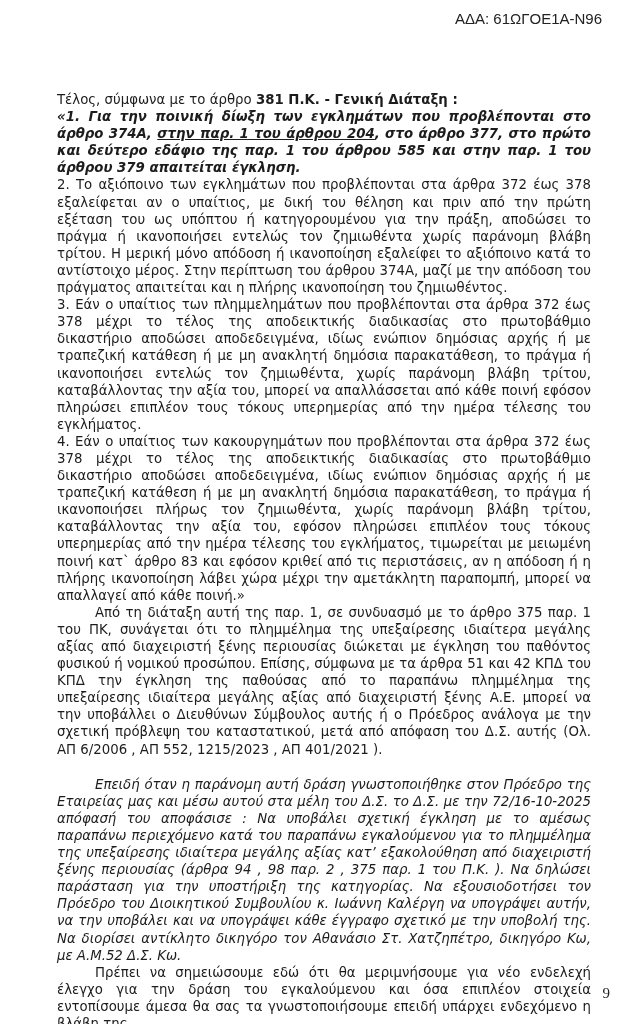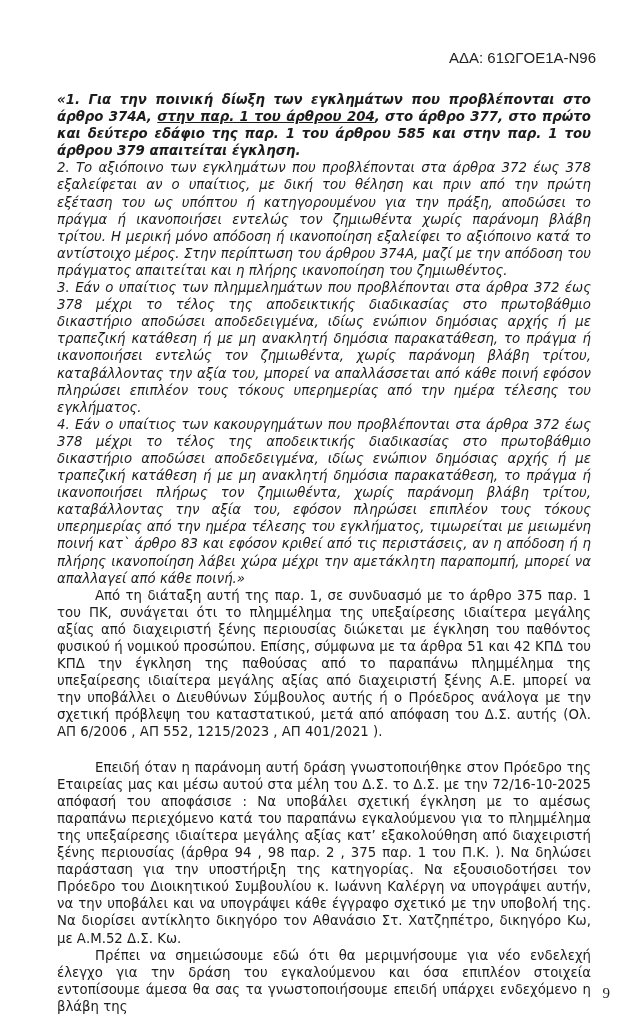--- a/index.html
+++ b/index.html
@@ -12,26 +12,25 @@
     width: 643px;
     height: 1024px;
     background: #ffffff;
     color: #1c1c1c;
     overflow: hidden;
     font-family: "DejaVu Sans", sans-serif;
   }
   .ada-header {
     position: absolute;
     top: 10px;
-    right: 47px;
+    right: 41px;
     font-size: 15px;
     letter-spacing: 0px;
     color: #222222;
     font-family: "Liberation Sans", sans-serif;
-    margin-top: 39px;
   }
   .text-block {
     position: absolute;
     left: 57px;
     top: 91px;
     width: 534px;
     font-size: 13.3px;
     line-height: 17.1px;
     text-align: justify;
     color: #1c1c1c;
@@ -44,46 +43,47 @@
     font-weight: bold;
   }
   .quote-bold {
     font-weight: bold;
     font-style: italic;
   }
   .quote-bold .underlined {
     text-decoration: underline;
   }
   .quote-italic {
-    font-style: italic;
   }
   .body-par {
     text-indent: 38px;
   }
   .gap-before {
     margin-top: 18px !important;
+    font-style: italic;
   }
   .page-number {
     position: absolute;
     right: 33px;
     bottom: 22px;
     font-size: 15px;
     font-family: "Liberation Serif", serif;
     color: #222222;
   }
 </style>
 </head>
 <body>
 
 <div class="page">
 
   <div class="ada-header">ΑΔΑ: 61ΩΓΟΕ1Α-Ν96</div>
 
   <div class="text-block">
 
+    <p class="intro-line"><span>Τέλος, σύμφωνα με το άρθρο </span><b>381 Π.Κ. - Γενική Διάταξη :</b></p>
 
     <p class="quote-bold"><span>«1. Για την ποινική δίωξη των εγκλημάτων που προβλέπονται στο άρθρο 374Α, </span><span class="underlined">στην παρ. 1 του άρθρου 204</span><span>, στο άρθρο 377, στο πρώτο και δεύτερο εδάφιο της παρ. 1 του άρθρου 585 και στην παρ. 1 του άρθρου 379 απαιτείται έγκληση.</span></p>
 
     <p class="quote-italic">2. Το αξιόποινο των εγκλημάτων που προβλέπονται στα άρθρα 372 έως 378 εξαλείφεται αν ο υπαίτιος, με δική του θέληση και πριν από την πρώτη εξέταση του ως υπόπτου ή κατηγορουμένου για την πράξη, αποδώσει το πράγμα ή ικανοποιήσει εντελώς τον ζημιωθέντα χωρίς παράνομη βλάβη τρίτου. Η μερική μόνο απόδοση ή ικανοποίηση εξαλείφει το αξιόποινο κατά το αντίστοιχο μέρος. Στην περίπτωση του άρθρου 374Α, μαζί με την απόδοση του πράγματος απαιτείται και η πλήρης ικανοποίηση του ζημιωθέντος.</p>
 
     <p class="quote-italic">3. Εάν ο υπαίτιος των πλημμελημάτων που προβλέπονται στα άρθρα 372 έως 378 μέχρι το τέλος της αποδεικτικής διαδικασίας στο πρωτοβάθμιο δικαστήριο αποδώσει αποδεδειγμένα, ιδίως ενώπιον δημόσιας αρχής ή με τραπεζική κατάθεση ή με μη ανακλητή δημόσια παρακατάθεση, το πράγμα ή ικανοποιήσει εντελώς τον ζημιωθέντα, χωρίς παράνομη βλάβη τρίτου, καταβάλλοντας την αξία του, μπορεί να απαλλάσσεται από κάθε ποινή εφόσον πληρώσει επιπλέον τους τόκους υπερημερίας από την ημέρα τέλεσης του εγκλήματος.</p>
 
     <p class="quote-italic">4. Εάν ο υπαίτιος των κακουργημάτων που προβλέπονται στα άρθρα 372 έως 378 μέχρι το τέλος της αποδεικτικής διαδικασίας στο πρωτοβάθμιο δικαστήριο αποδώσει αποδεδειγμένα, ιδίως ενώπιον δημόσιας αρχής ή με τραπεζική κατάθεση ή με μη ανακλητή δημόσια παρακατάθεση, το πράγμα ή ικανοποιήσει πλήρως τον ζημιωθέντα, χωρίς παράνομη βλάβη τρίτου, καταβάλλοντας την αξία του, εφόσον πληρώσει επιπλέον τους τόκους υπερημερίας από την ημέρα τέλεσης του εγκλήματος, τιμωρείται με μειωμένη ποινή κατ` άρθρο 83 και εφόσον κριθεί από τις περιστάσεις, αν η απόδοση ή η πλήρης ικανοποίηση λάβει χώρα μέχρι την αμετάκλητη παραπομπή, μπορεί να απαλλαγεί από κάθε ποινή.»</p>
 
     <p class="body-par">Από τη διάταξη αυτή της παρ. 1, σε συνδυασμό με το άρθρο 375 παρ. 1 του ΠΚ, συνάγεται ότι το πλημμέλημα της υπεξαίρεσης ιδιαίτερα μεγάλης αξίας από διαχειριστή ξένης περιουσίας διώκεται με έγκληση του παθόντος φυσικού ή νομικού προσώπου. Επίσης, σύμφωνα με τα άρθρα 51 και 42 ΚΠΔ του ΚΠΔ την έγκληση της παθούσας από το παραπάνω πλημμέλημα της υπεξαίρεσης ιδιαίτερα μεγάλης αξίας από διαχειριστή ξένης Α.Ε. μπορεί να την υποβάλλει ο Διευθύνων Σύμβουλος αυτής ή ο Πρόεδρος ανάλογα με την σχετική πρόβλεψη του καταστατικού, μετά από απόφαση του Δ.Σ. αυτής (Ολ. ΑΠ 6/2006 , ΑΠ 552, 1215/2023 , ΑΠ 401/2021 ).</p>

